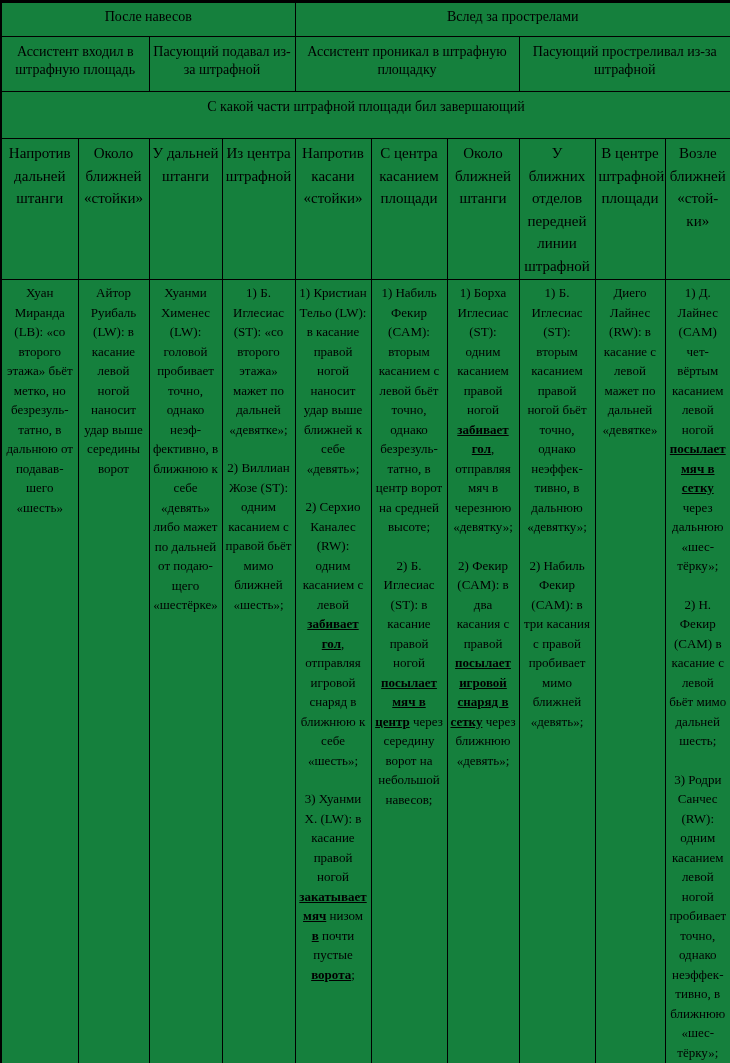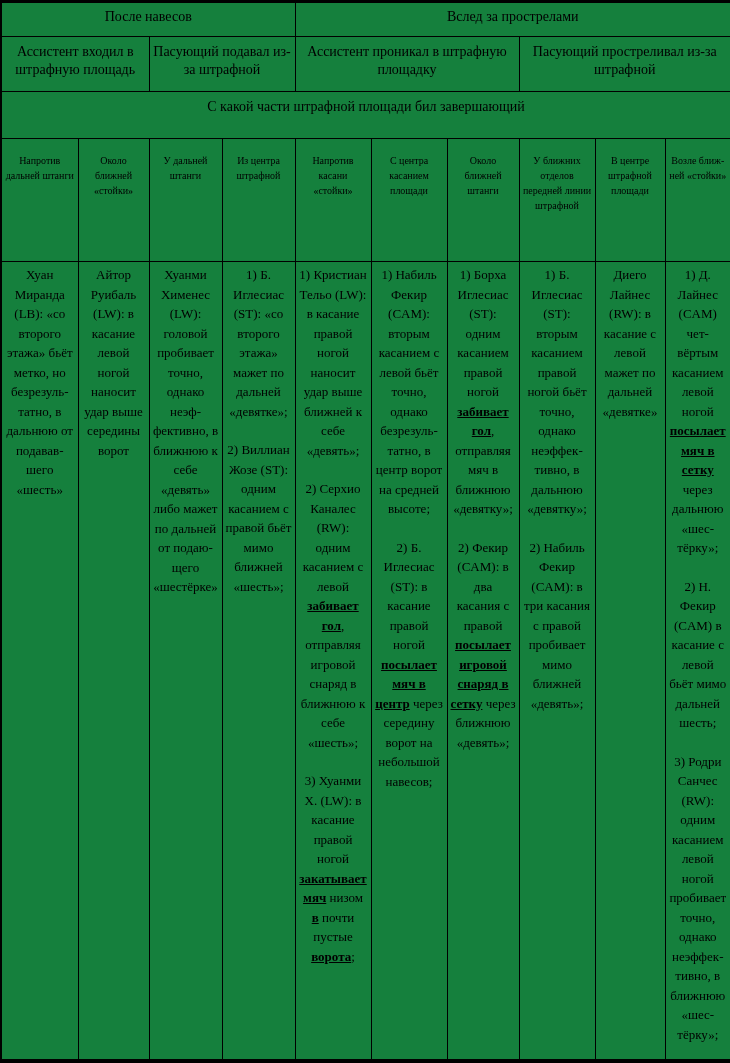--- a/index.html
+++ b/index.html
@@ -18,21 +18,21 @@
   td {
     border: 1px solid #000000;
     text-align: center;
     vertical-align: top;
     padding: 2px 3px;
     overflow: hidden;
   }
   tr.r1 td { height: 26px;  font-size: 14px; line-height: 1.3; padding-top: 5px; }
   tr.r2 td { height: 46px;  font-size: 14px; line-height: 1.3; padding-top: 6px; }
   tr.r3 td { height: 38px;  font-size: 14px; line-height: 1.3; padding-top: 6px; }
-  tr.r4 td { height: 106px; font-size: 10px; line-height: 1.5; padding-top: 14px; }
+  tr.r4 td { height: 106px; font-size: 15px; line-height: 1.5; padding-top: 3px; }
   tr.r5 td { font-size: 13px; line-height: 1.5; padding-top: 3px; overflow-wrap: break-word; }
   tr.r5 td p { margin: 0 0 19px 0; }
   tr.r5 td p:last-child { margin-bottom: 0; }
   .goal  { font-weight: bold; text-decoration: underline; }
   .under { }
 </style>
 </head>
 <body>
 
 <div class="page">
@@ -92,21 +92,21 @@
       <td>
             <p><span>1) Кристиан Тельо (LW): в касание правой ногой наносит удар выше ближней к себе «девять»;</span></p>
             <p><span>2) Серхио Каналес (RW): одним касанием с левой </span><span class="goal">забивает гол</span><span>, отправляя игровой снаряд в ближнюю к себе «шесть»;</span></p>
             <p><span>3) Хуанми Х. (LW): в касание правой ногой </span><span class="goal">закаты­вает мяч</span><span> низом </span><span class="goal">в</span><span> почти пустые </span><span class="goal">ворота</span><span>;</span></p>
           </td>
       <td>
             <p><span>1) Набиль Фекир (CAM): вторым касанием с левой бьёт точно, однако безрезуль­татно, в центр ворот на средней высоте;</span></p>
             <p><span>2) Б. Иглесиас (ST): в касание правой ногой </span><span class="goal">посылает мяч в центр</span><span> через середину ворот на неболь­шой навесов;</span></p>
           </td>
       <td>
-            <p><span>1) Борха Иглеси­ас (ST): одним касани­ем правой ногой </span><span class="goal">забива­ет гол</span><span>, отправ­ляя мяч в ближ­нюю «девят­ку»;</span></p>
+            <p><span>1) Борха Иглеси­ас (ST): одним касани­ем правой ногой </span><span class="goal">забива­ет гол</span><span>, отправ­ляя мяч в через­нюю «девят­ку»;</span></p>
             <p><span>2) Фекир (CAM): в два касания с правой </span><span class="goal">посыла­ет игровой снаряд в сетку</span><span> через ближ­нюю «де­вять»;</span></p>
           </td>
       <td>
             <p><span>1) Б. Иглесиас (ST): вторым касанием правой ногой бьёт точно, однако неэффек­тивно, в дальнюю «девятку»;</span></p>
             <p><span>2) Набиль Фекир (CAM): в три касания с правой пробивает мимо ближней «девять»;</span></p>
           </td>
       <td>
             <p><span>Диего Лайнес (RW): в касание с левой мажет по дальней «девятке»</span></p>
           </td>
       <td>

